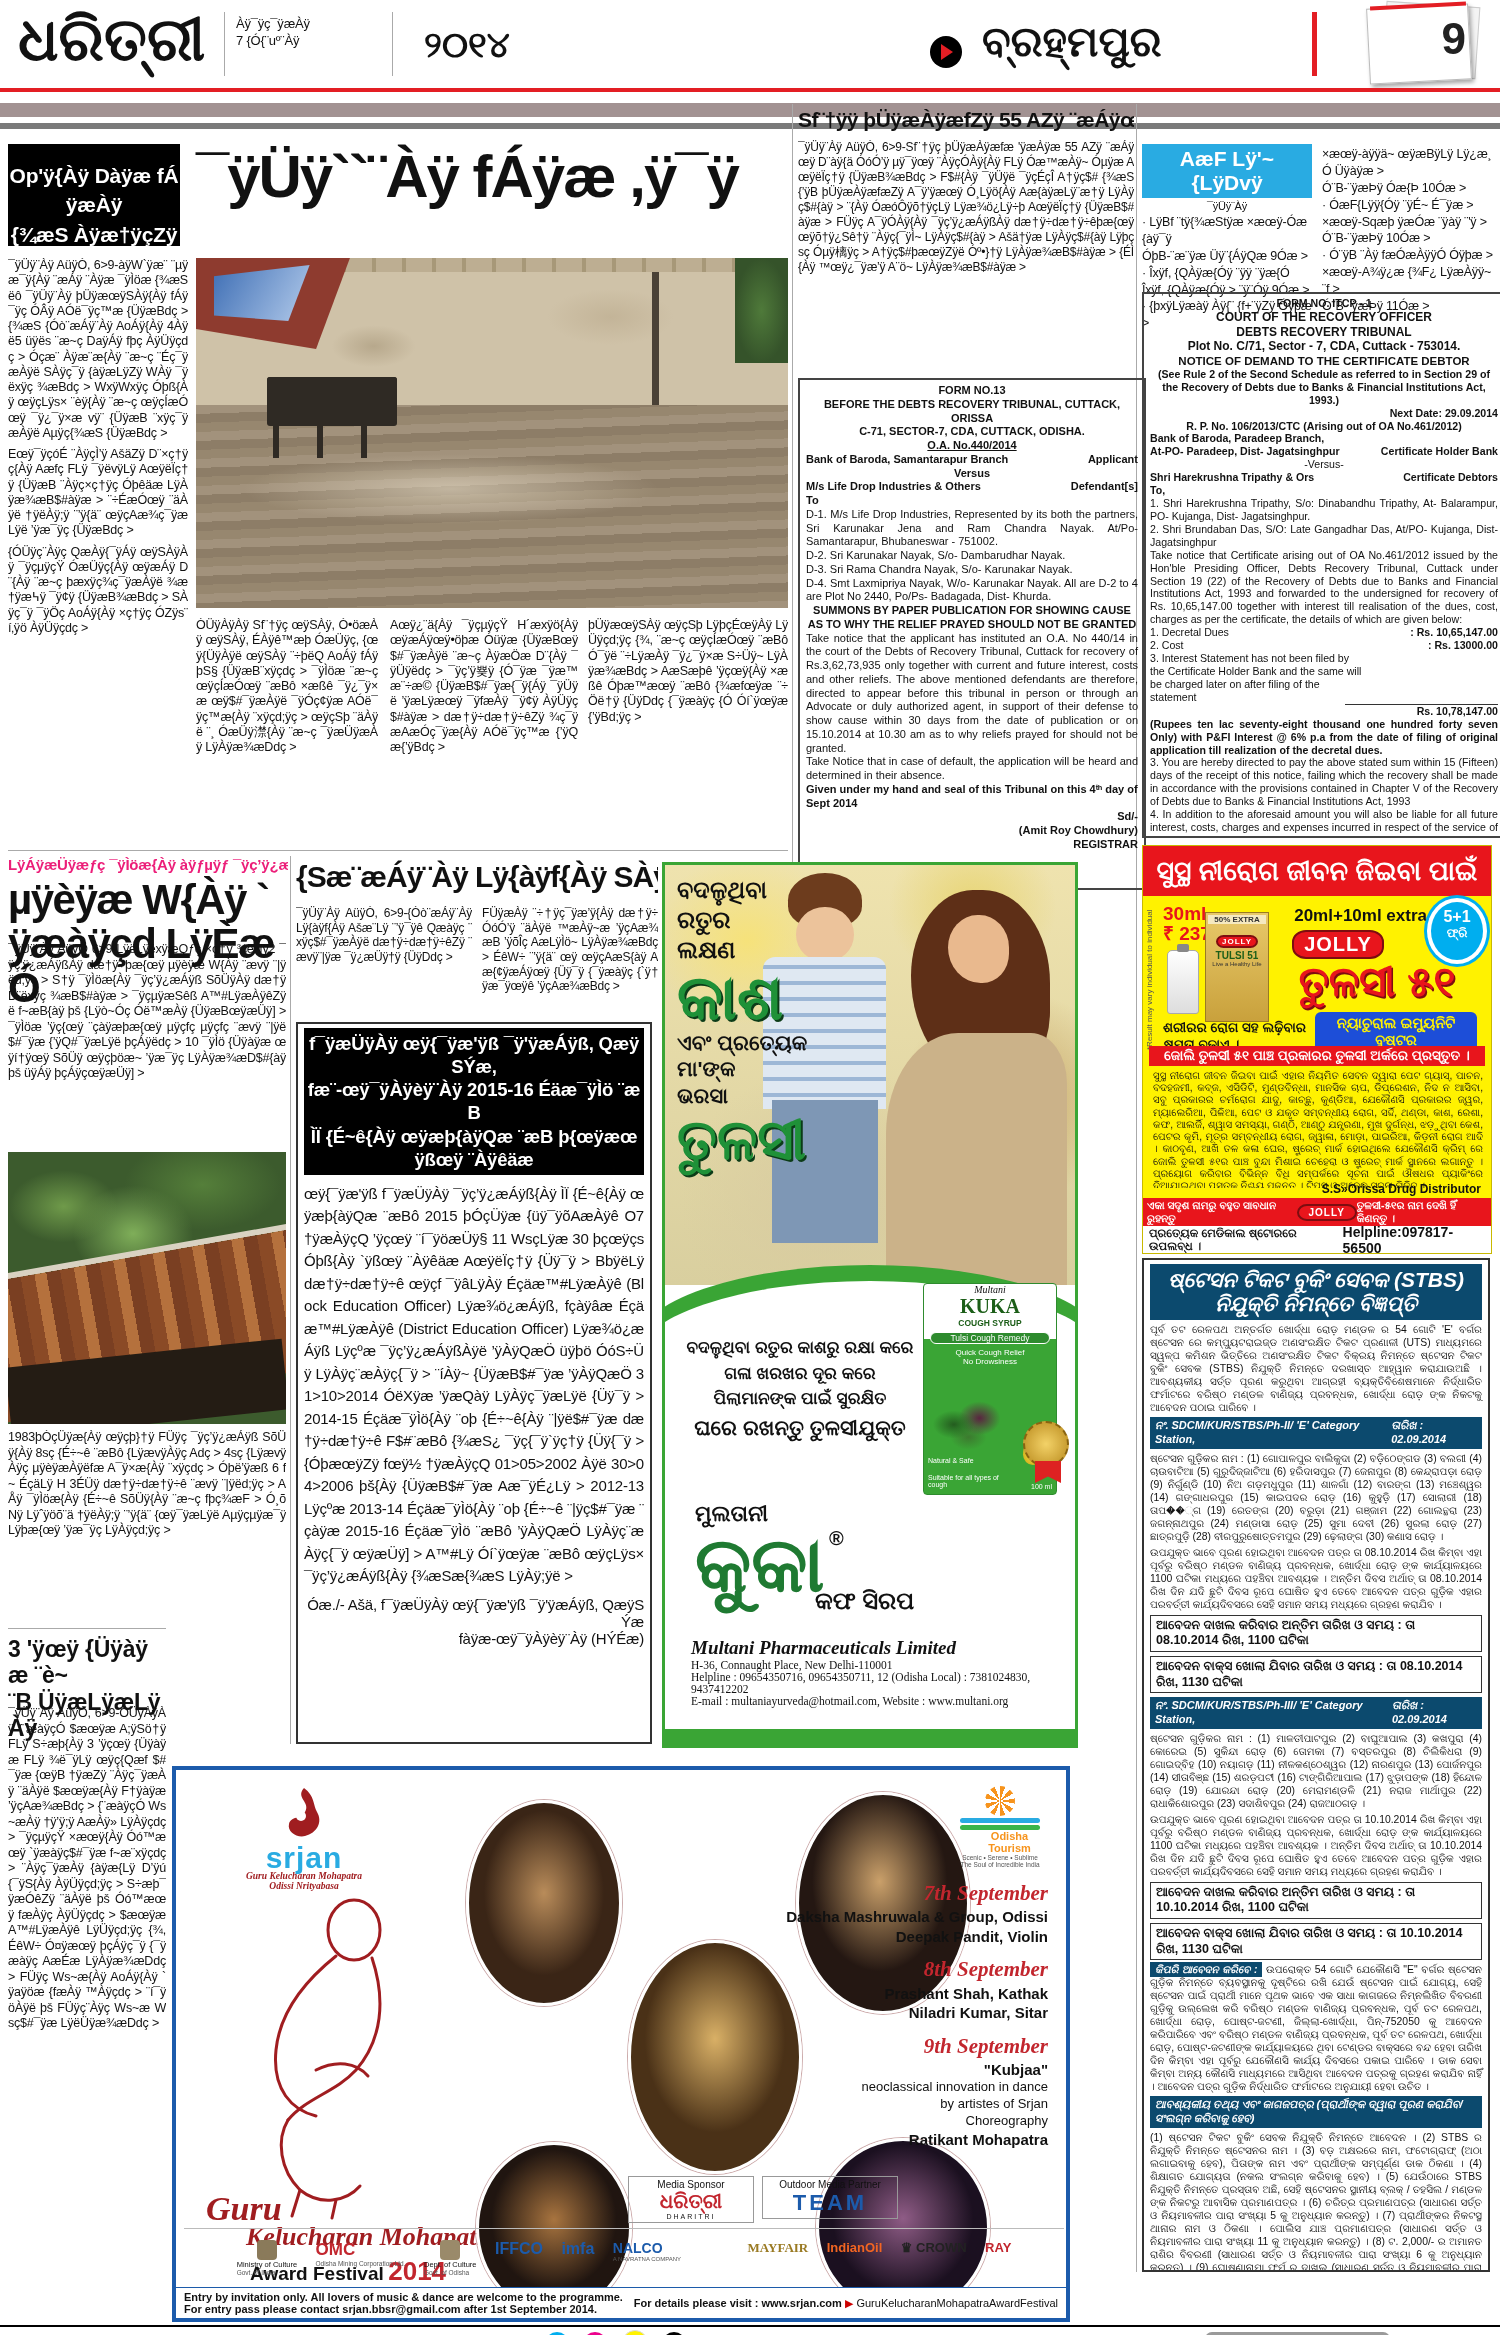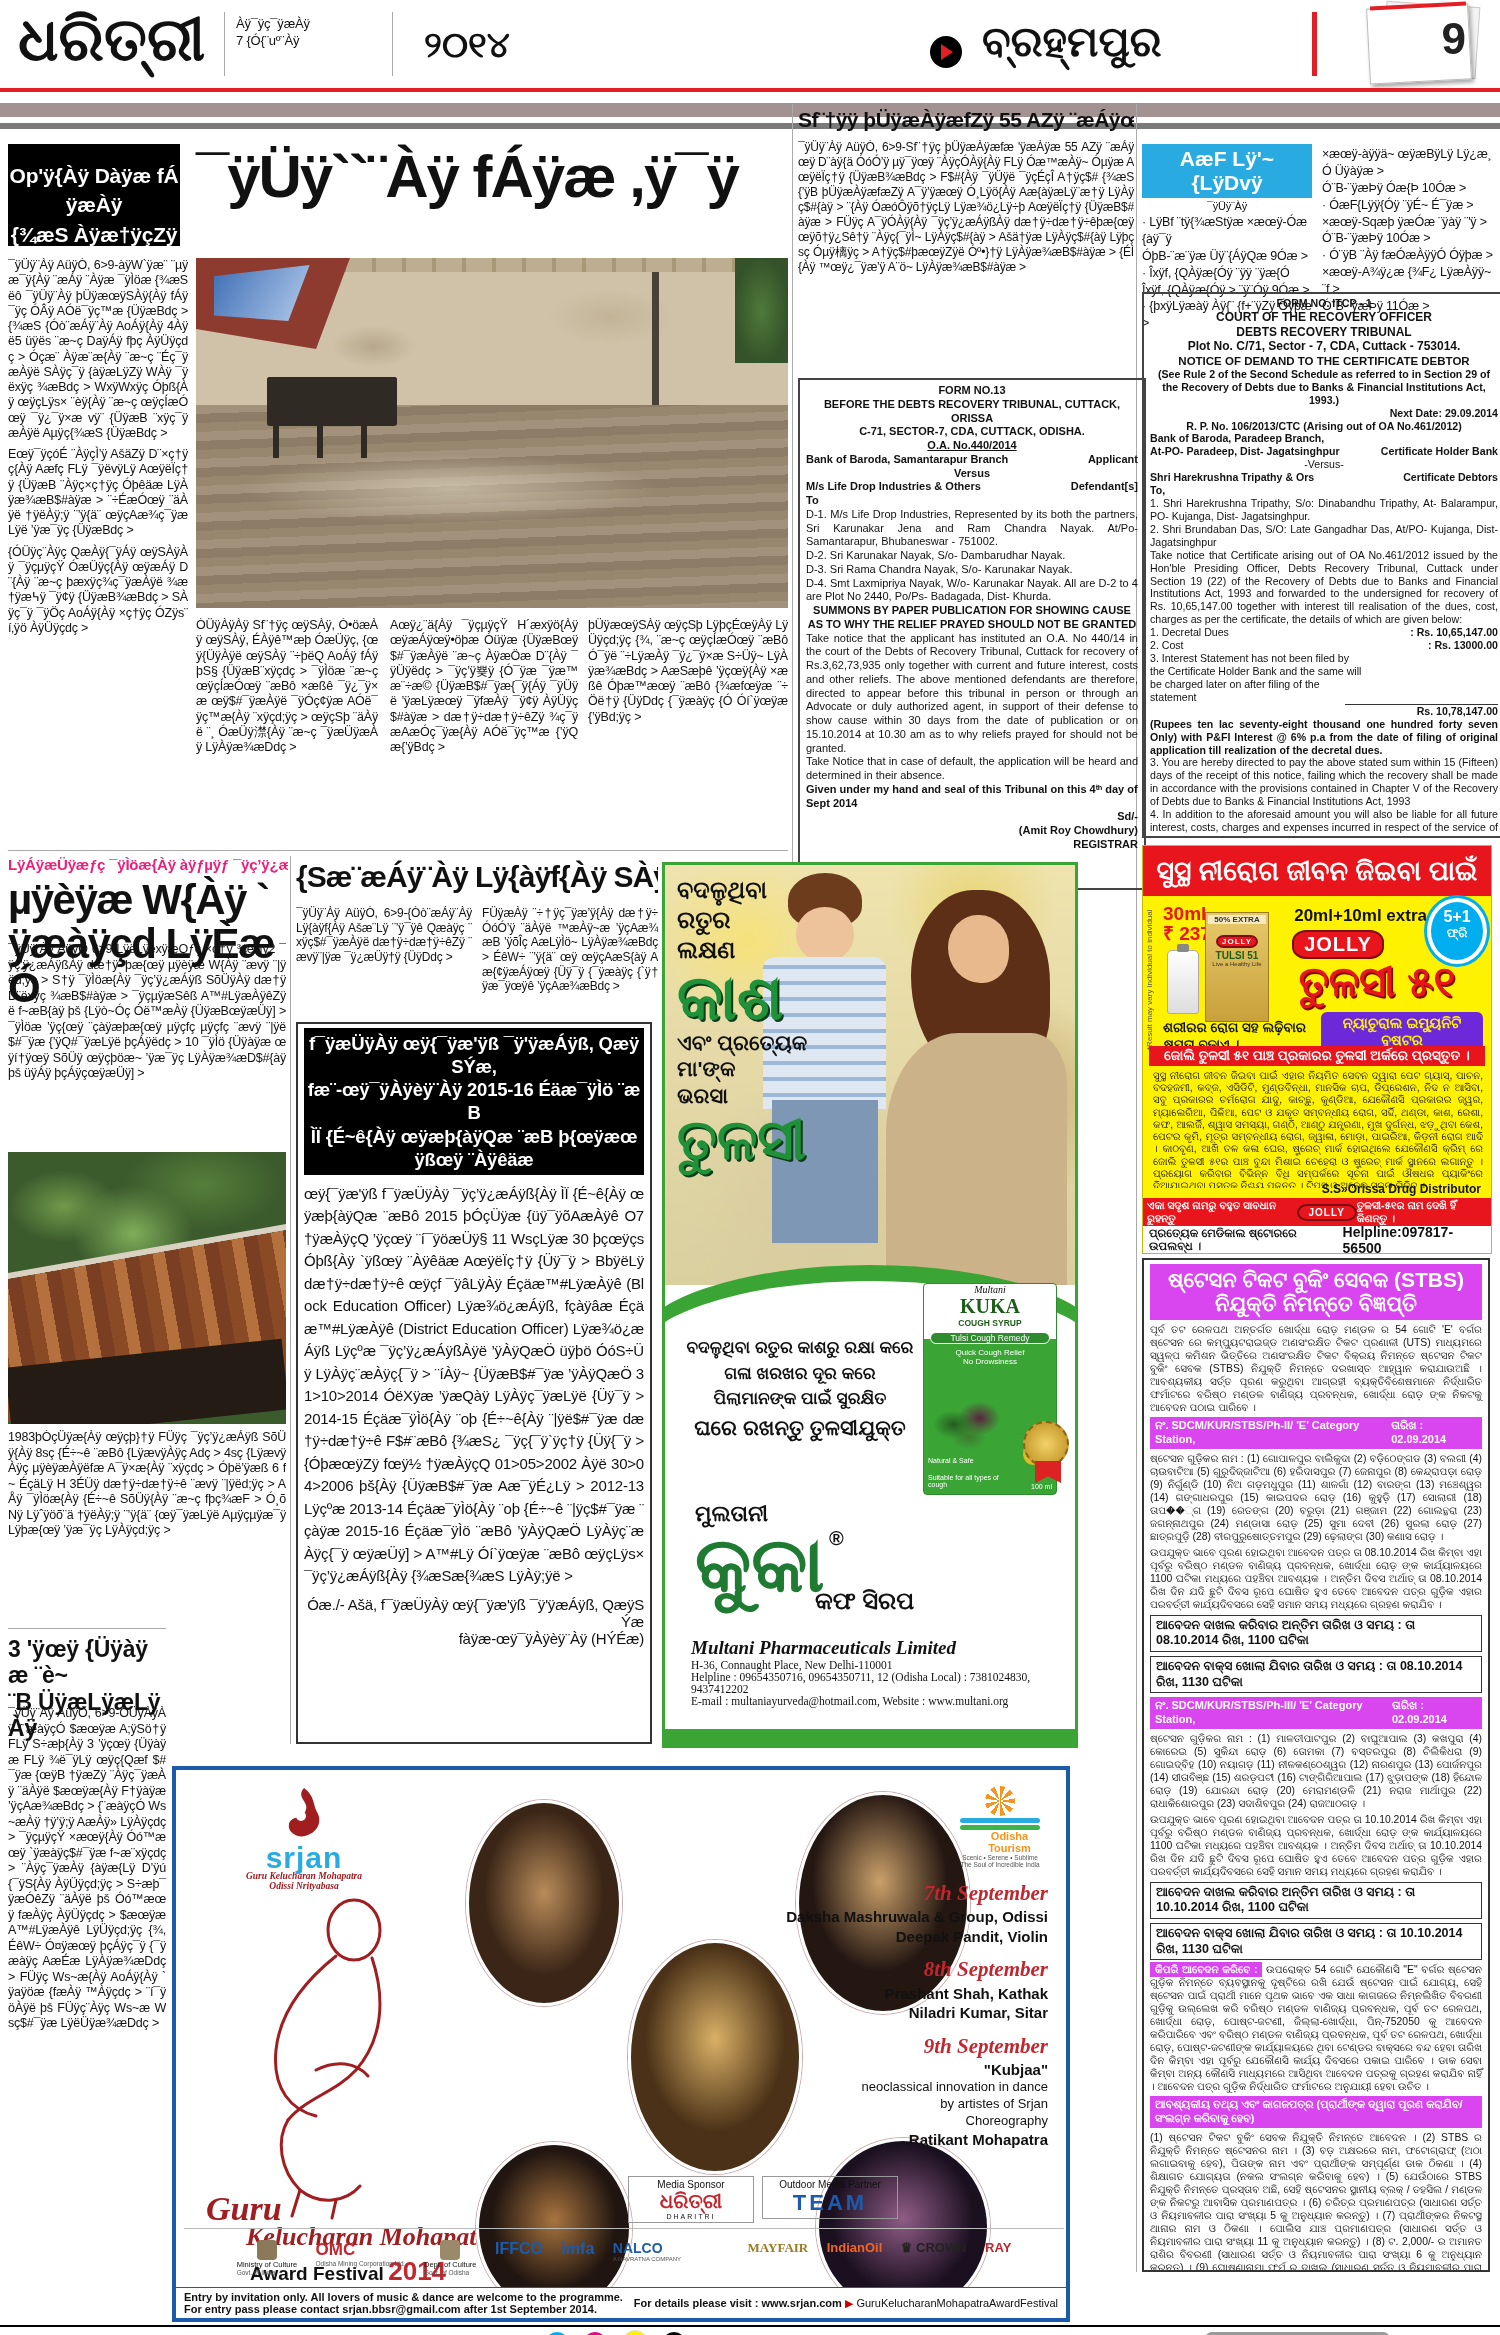--- a/index.html
+++ b/index.html
@@ -64,21 +64,21 @@
      background:radial-gradient(30px 20px at 30% 50%,#245c1f,transparent 70%),radial-gradient(30px 24px at 65% 40%,#5a2440,transparent 70%),radial-gradient(26px 18px at 50% 70%,#3c7a2f,transparent 70%);}
   .drop{position:absolute;right:10%;bottom:14%;width:20px;height:26px;background:radial-gradient(#f8e34c,#caa40f);border-radius:50% 50% 50% 50%/60% 60% 40% 40%;}
   .seal{position:absolute;width:42px;height:42px;border-radius:50%;background:radial-gradient(#f3d268,#b98a1d);border:2px dashed #8a6410;}
   .sealribbon{position:absolute;width:26px;height:22px;background:#d22;clip-path:polygon(0 0,100% 0,100% 100%,50% 70%,0 100%);}
   
   .starburst{position:absolute;border-radius:50%;background:#00aeef;color:#fff;text-align:center;
      box-shadow:0 0 0 4px #fff,0 0 0 7px #00aeef;}
   .jollylogo{display:inline-block;background:#e8151c;color:#fff;font-weight:bold;border-radius:14px/12px;
      padding:1px 10px;border:2px solid #7d0d10;letter-spacing:1px;}
   
-  .blackbar{background:#d946ef;color:#fff;font-weight:bold;padding:2px 5px;}
+  .blackbar{background:#0c4a6e;color:#fff;font-weight:bold;padding:2px 5px;font-style:italic;}
   .stbs-line{border:1.5px solid #333;font-weight:bold;padding:2px 5px;margin-top:4px;font-size:12.5px;}
   .stbs p{margin:3px 0;}
   
   .ovalphoto{position:absolute;border-radius:50%;overflow:hidden;border:3px solid #fff;box-shadow:0 0 0 1px #caa;}
   .sched-date{color:#c2262e;font-family:"Liberation Serif",serif;font-style:italic;font-weight:bold;font-size:21px;}
   .sponsor{display:inline-block;text-align:left;vertical-align:top;margin:8px 7px;}
   .redscript{color:#a01d20;font-family:"Liberation Serif",serif;font-style:italic;font-weight:bold;}
   .dot{display:inline-block;width:24px;height:24px;border-radius:50%;margin:0 5px;}
 </style>
 </head>
@@ -258,21 +258,21 @@
     <div class="abs b r" style="right:64px;top:60px;font-size:17px;">20ml+10ml extra</div>
     <div class="starburst" style="right:8px;top:56px;width:52px;height:52px;font-size:16px;font-weight:bold;padding-top:6px;">
       <div>5+1</div>
       <div style="font-size:12px;">ଫ୍ରି</div>
     </div>
     <div class="abs c" style="left:130px;top:84px;width:130px;">
       <span class="jollylogo" style="font-size:20px;">JOLLY</span>
     </div>
     <div class="abs c b" style="left:120px;top:112px;width:228px;color:#e8151c;font-size:42px;text-shadow:1.5px 1.5px 0 #7d0d10;">ତୁଳସୀ ୫୧</div>
     <div class="abs b" style="left:20px;top:174px;width:160px;font-size:13.5px;line-height:1.25;">ଶରୀରର ରୋଗ ସହ ଲଢ଼ିବାର କ୍ଷମତା ବଢ଼ାଏ ।</div>
-    <div class="abs c" style="left:178px;top:166px;width:158px;background:#6d28d9;color:#fff200;font-weight:bold;font-size:14.5px;padding:3px 2px;border-radius:6px;">ନ୍ୟାଚୁରାଲ ଇମ୍ୟୁନିଟି ବୁଷ୍ଟର</div>
+    <div class="abs c" style="left:172px;top:166px;width:158px;background:#1d4ed8;color:#fff200;font-weight:bold;font-size:14.5px;padding:3px 2px;border-radius:6px;">ନ୍ୟାଚୁରାଲ ଇମ୍ୟୁନିଟି ବୁଷ୍ଟର</div>
     <div class="abs c" style="left:6px;top:200px;width:336px;background:#e8151c;color:#fff;font-weight:bold;font-size:13.5px;padding:2px 0;">ଜୋଲି ତୁଳସୀ ୫୧ ପାଞ୍ଚ ପ୍ରକାରର ତୁଳସୀ ଅର୍କରେ ପ୍ରସ୍ତୁତ ।</div>
     <div class="abs j" style="left:10px;top:224px;width:330px;height:118px;font-size:10.2px;line-height:1.2;overflow:hidden;">ସୁସ୍ଥ ନୀରୋଗ ଜୀବନ ଜିଇବା ପାଇଁ ଏହାର ନିୟମିତ ସେବନ ଦ୍ୱାରା ପେଟ ଗ୍ୟାସ୍, ପାଚନ, ବଦହଜମୀ, କବ୍ଜ, ଏସିଡିଟି, ମୁଣ୍ଡବିନ୍ଧା, ମାନସିକ ଚାପ, ଡିପ୍ରେଶନ, ନିଦ ନ ଆସିବା, ସବୁ ପ୍ରକାରର ଚର୍ମରୋଗ ଯାଦୁ, କାଚ୍ଛୁ, କୁଣ୍ଡିଆ, ଯେକୌଣସି ପ୍ରକାରର ଜ୍ୱର, ମ୍ୟାଲେରିଆ, ପିଳିଆ, ପେଟ ଓ ଯକୃତ ସମ୍ବନ୍ଧୀୟ ରୋଗ, ସର୍ଦ୍ଦି, ଥଣ୍ଡା, କାଶ, ରେଶା, କଫ, ଆଲର୍ଜି, ଶ୍ୱାସ ସମସ୍ୟା, ଗଣ୍ଠି, ଆଣ୍ଠୁ ଯନ୍ତ୍ରଣା, ମୁଖ ଦୁର୍ଗନ୍ଧ, ଝଡ଼ୁଥିବା କେଶ, ପେଟର କୃମି, ମୂତ୍ର ସମ୍ବନ୍ଧୀୟ ରୋଗ, ଜ୍ୱାଳା, ମୋଡ଼ା, ପାଇରିଆ, କିଡ଼ନୀ ରୋଗ ଆଦି । କାଠବୃଣ, ଆଖି ତଳ କଳା ଘେର, ଷ୍ଟ୍ରେଚ୍ ମାର୍କ ହୋଇଥିଲେ ଯେକୌଣସି କ୍ରିମ୍ ରେ ଜୋଲି ତୁଳସୀ ୫୧ର ପାଞ୍ଚ ବୁନ୍ଦା ମିଶାଇ ଚେହେରା ଓ ଷ୍ଟ୍ରେଚ୍ ମାର୍କ ସ୍ଥାନରେ ଲଗାନ୍ତୁ । ପ୍ରୟୋଗ କରିବାର ବିଭିନ୍ନ ବିଧି ସମ୍ପର୍କରେ ସୂଚନା ପାଇଁ ଔଷଧର ପ୍ୟାକିଂରେ ଦିଆଯାଇଥିବା ପୁସ୍ତକ ନିଶ୍ଚୟ ପଢ଼ନ୍ତୁ । ଟିପ୍ସ ଓ ଅନେକ ସୂଚନା ମିଳିବ ।</div>
     <div class="abs r b" style="right:10px;top:336px;font-size:12px;">S.S»Orissa Drug Distributor</div>
     <div class="abs" style="left:0;top:352px;width:348px;height:28px;background:#e8151c;color:#fff;font-weight:bold;font-size:10.5px;display:flex;align-items:center;justify-content:space-between;padding:0 4px;box-sizing:border-box;">
       <span>ଏକା ସଦୃଶ ନାମରୁ ବହୁତ ସାବଧାନ ରୁହନ୍ତୁ</span>
       <span class="jollylogo" style="font-size:10px;">JOLLY</span>
       <span>ତୁଳସୀ-୫୧ର ନାମ ଦେଖି ହିଁ କିଣନ୍ତୁ ।</span>
     </div>
     <div class="abs" style="left:0;top:380px;width:348px;height:27px;background:#fff;display:flex;align-items:center;justify-content:space-between;padding:0 6px;box-sizing:border-box;font-weight:bold;">
       <span style="font-size:11.5px;">ପ୍ରତ୍ୟେକ ମେଡିକାଲ ଷ୍ଟୋରରେ ଉପଲବ୍ଧ ।</span>

